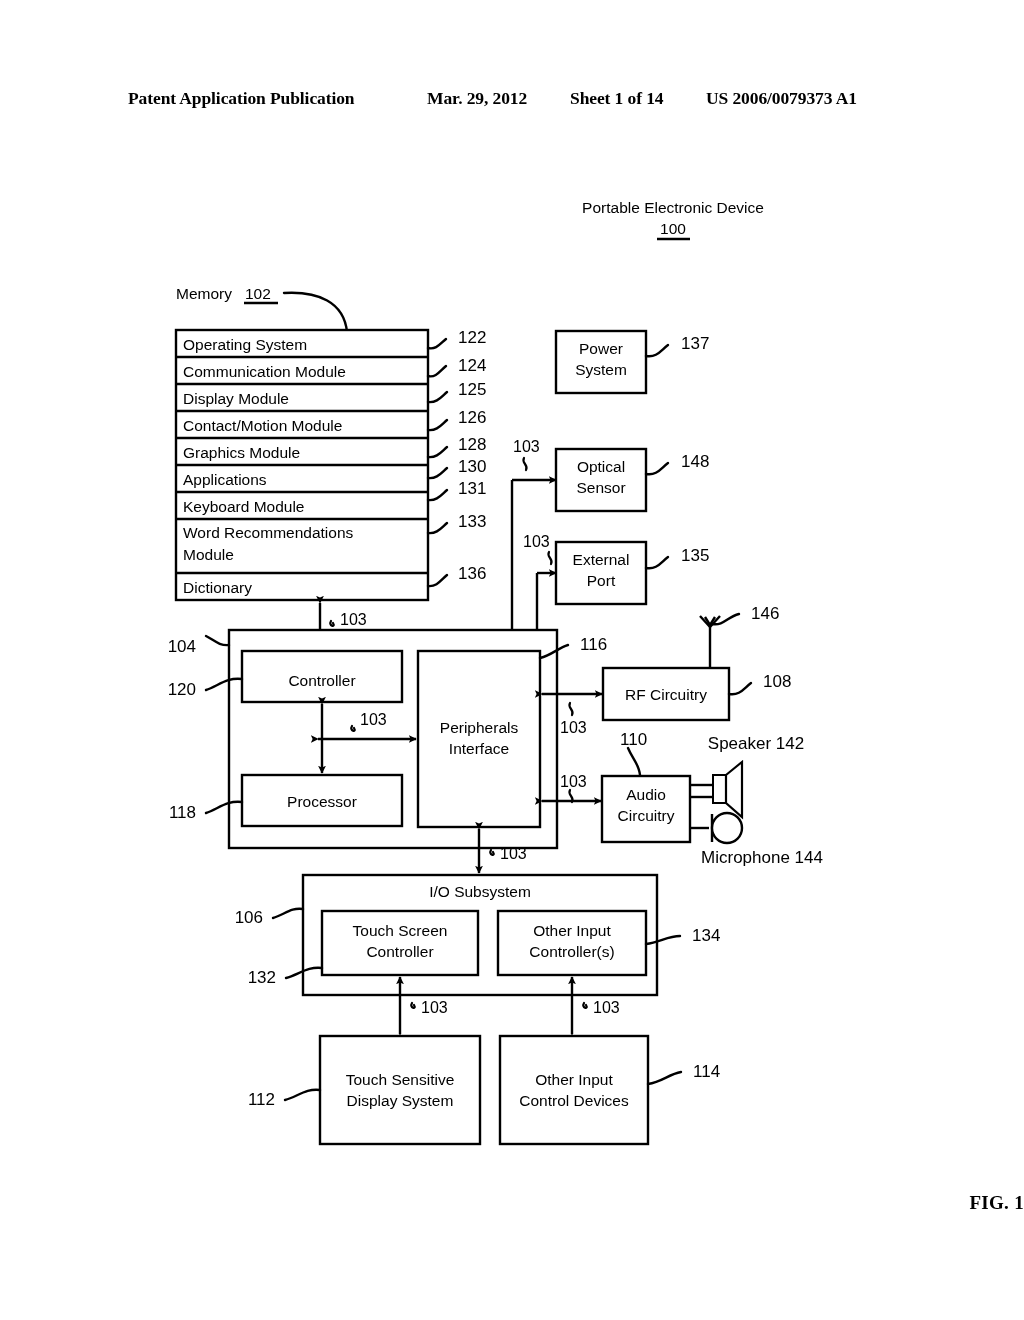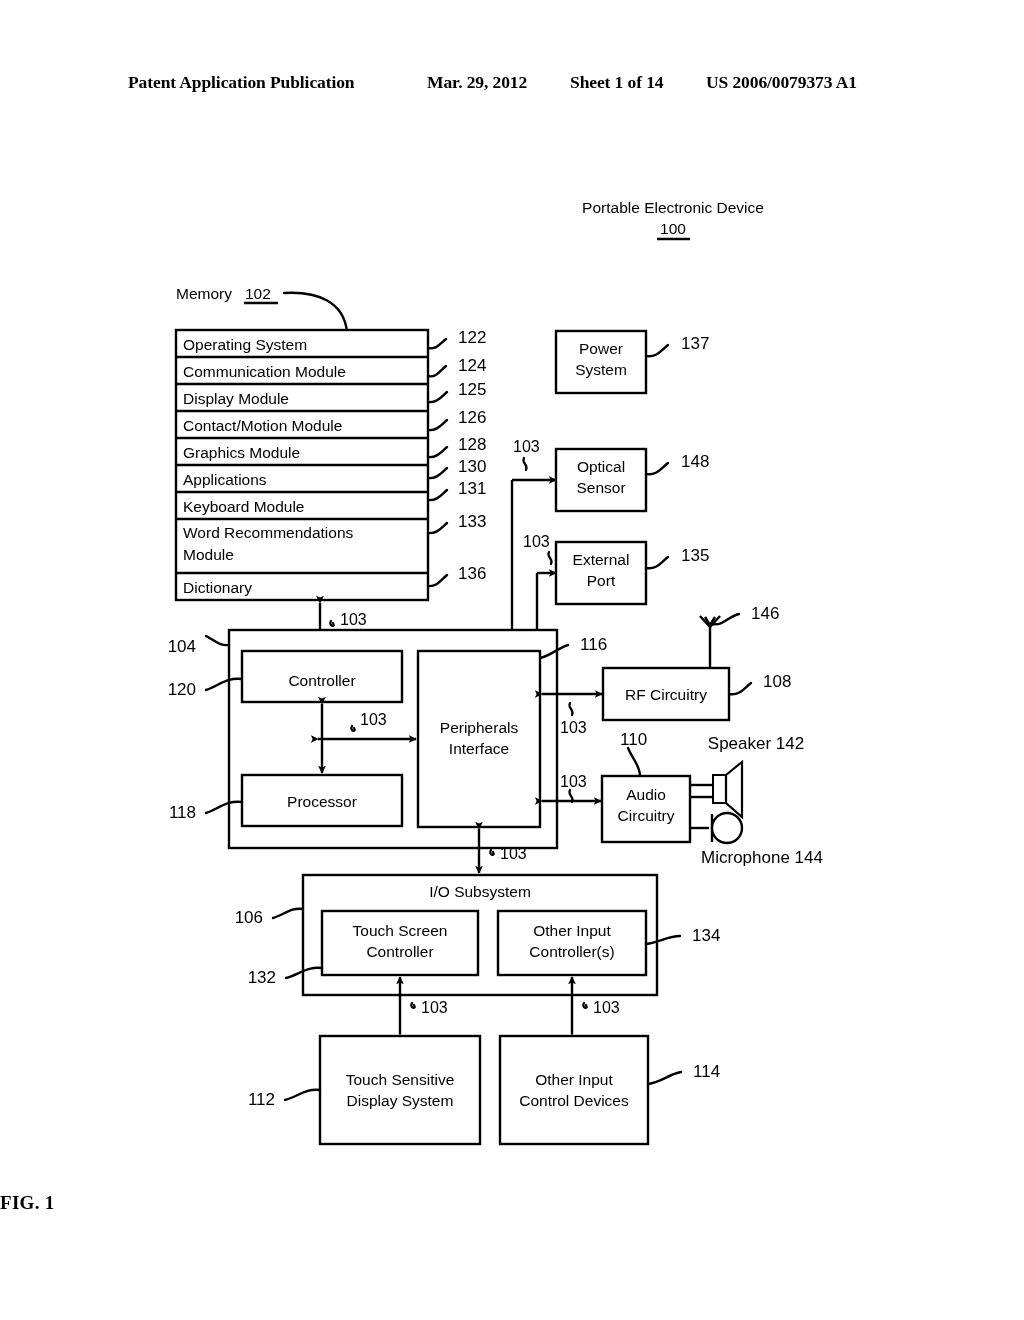--- a/index.html
+++ b/index.html
@@ -17,39 +17,39 @@
   }
   #sheet {
     position: absolute;
     left: 0; top: 0;
     width: 1024px;
     height: 1320px;
   }
   
   .hdr {
     position: absolute;
-    top: 72px;
+    top: 88px;
     font-family: "Liberation Serif", serif;
     font-weight: bold;
     font-size: 17.5px;
     letter-spacing: -0.1px;
     white-space: nowrap;
     color: #000;
   }
   #hdr-pub   { left: 128px; }
   #hdr-date  { left: 427px; }
   #hdr-sheet { left: 570px; }
   #hdr-num   { left: 706px; }
 
   
   #fig-caption {
     position: absolute;
     left: 0; right: 0;
     top: 1192px;
-    text-align: left;
+    text-align: right;
     font-family: "Liberation Serif", serif;
     font-weight: bold;
     font-size: 19px;
     letter-spacing: 0.3px;
   }
 
   
   svg text {
     font-family: "Liberation Sans", sans-serif;
     fill: #000;

